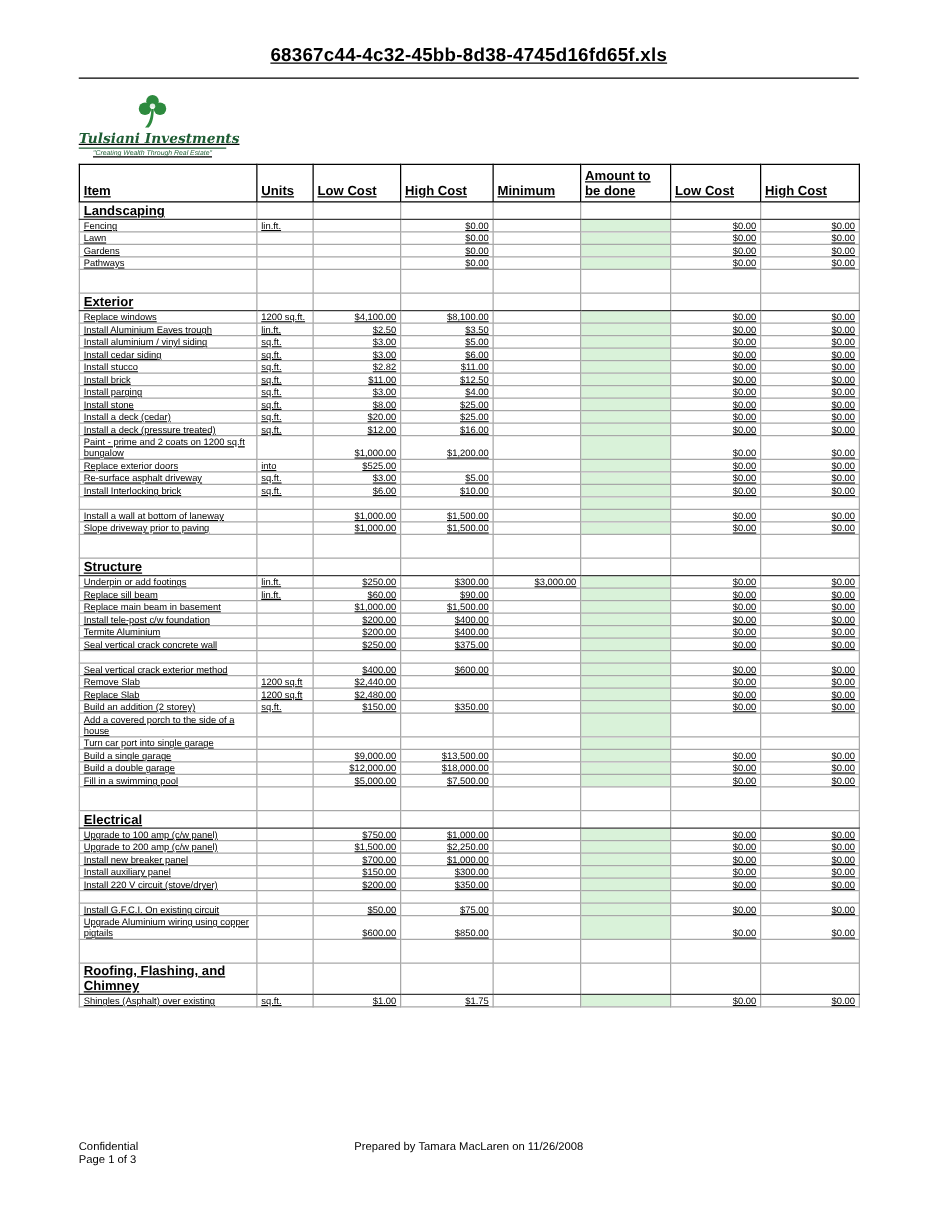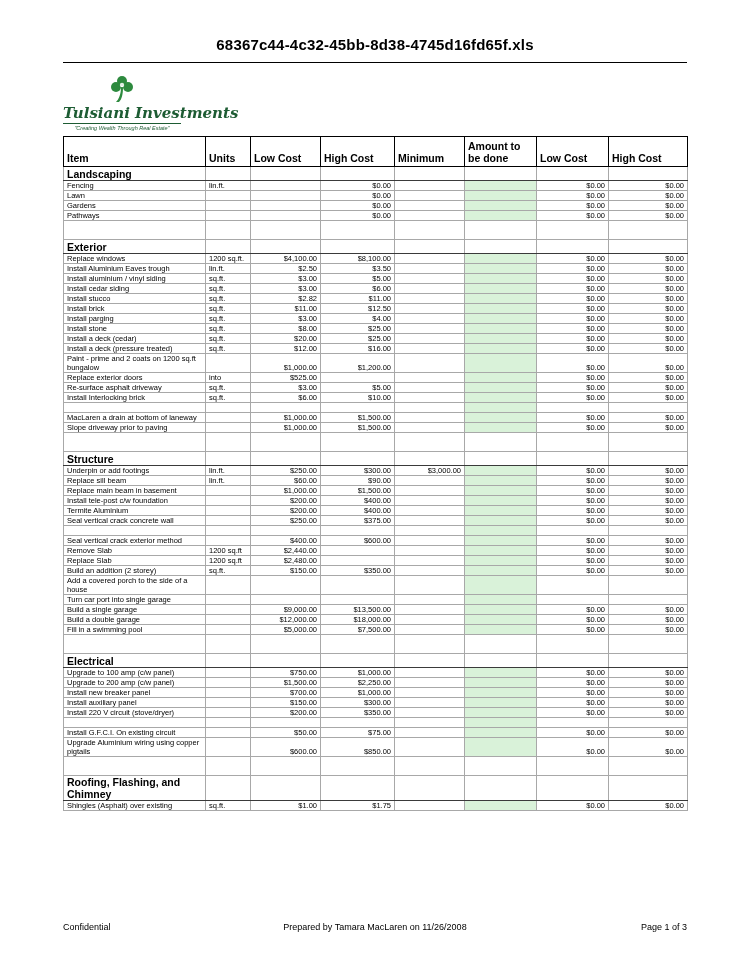--- a/index.html
+++ b/index.html
@@ -1,41 +1,41 @@
 <!DOCTYPE html>
 <html><head>
 <meta charset="utf-8">
 <style>
   * { margin:0; padding:0; box-sizing:border-box; }
   html,body { width:750px; height:970px; background:#fff; color:#000;
     font-family:"Liberation Sans", sans-serif; }
-  .page { position:relative; width:750px; height:970px; padding:36px 63px 0; overflow:hidden; }
+  .page { position:relative; width:750px; height:970px; padding:36px 63px 0; overflow:hidden;text-decoration:underline; }
 
   .doc-title { text-align:center; font-weight:bold; font-size:15px; letter-spacing:0.2px; }
   .title-rule { border:none; border-top:1.5px solid #000; margin-top:9px; }
 
   .logo { margin-top:11px; width:118px; text-align:center; }
   .logo-icon { height:30px; }
   .logo-name { font-family:"DejaVu Serif", serif; font-style:italic; font-weight:bold;
-    color:#1d5c33; font-size:15px; border-bottom:1px solid #1d5c33; padding-bottom:1px; white-space:nowrap; }
+    color:#1d5c33; font-size:11px; border-bottom:1px solid #1d5c33; padding-bottom:1px; white-space:nowrap; }
   .logo-tagline { font-size:5.5px; font-style:italic; color:#1d5c33; margin-top:1px; white-space:nowrap; }
 
   table.cost-table { width:624px; border-collapse:collapse; table-layout:fixed; margin-top:5px; }
   thead th { border:1px solid #000; font-size:10.5px; font-weight:bold; text-align:left;
     vertical-align:bottom; height:30px; padding:1px 3px 2px; overflow:hidden; }
   td { border:1px solid #a8a8a8; font-size:7.5px; line-height:9px; height:10px;
     padding:0 3px; vertical-align:bottom; overflow:hidden; }
   td.num { text-align:right; }
   tr.section-row td { border-top:1px solid #3a3a3a; border-bottom:1px solid #3a3a3a;
     font-weight:bold; font-size:10.5px; line-height:12px; height:14px; }
   tr.spacer-row td { height:19px; background:#fff; }
   td.green { background:var(--highlight, #d9f2d9); }
 
   .footer { position:absolute; left:63px; right:63px; bottom:38px;
-    display:flex; justify-content:space-between; align-items:baseline; font-size:9px; }
+    display:flex; justify-content:space-between; align-items:baseline; font-size:9px;flex-direction:column; }
   .footer .center { position:absolute; left:0; right:0; text-align:center; }
 </style>
 </head>
 <body style="--highlight: #d9f2d9;">
 
 <div class="page">
 
   <div class="doc-title">68367c44-4c32-45bb-8d38-4745d16fd65f.xls</div>
   <hr class="title-rule">
 
@@ -293,21 +293,21 @@
           <td></td>
           <td></td>
           <td class="num"></td>
           <td class="num"></td>
           <td class="num"></td>
           <td class="green"></td>
           <td class="num"></td>
           <td class="num"></td>
         </tr>
         <tr>
-          <td>MacLaren a drain at bottom of laneway</td>
+          <td>Install a wall at bottom of laneway</td>
           <td></td>
           <td class="num">$1,000.00</td>
           <td class="num">$1,500.00</td>
           <td class="num"></td>
           <td class="green"></td>
           <td class="num">$0.00</td>
           <td class="num">$0.00</td>
         </tr>
         <tr>
           <td>Slope driveway prior to paving</td>

